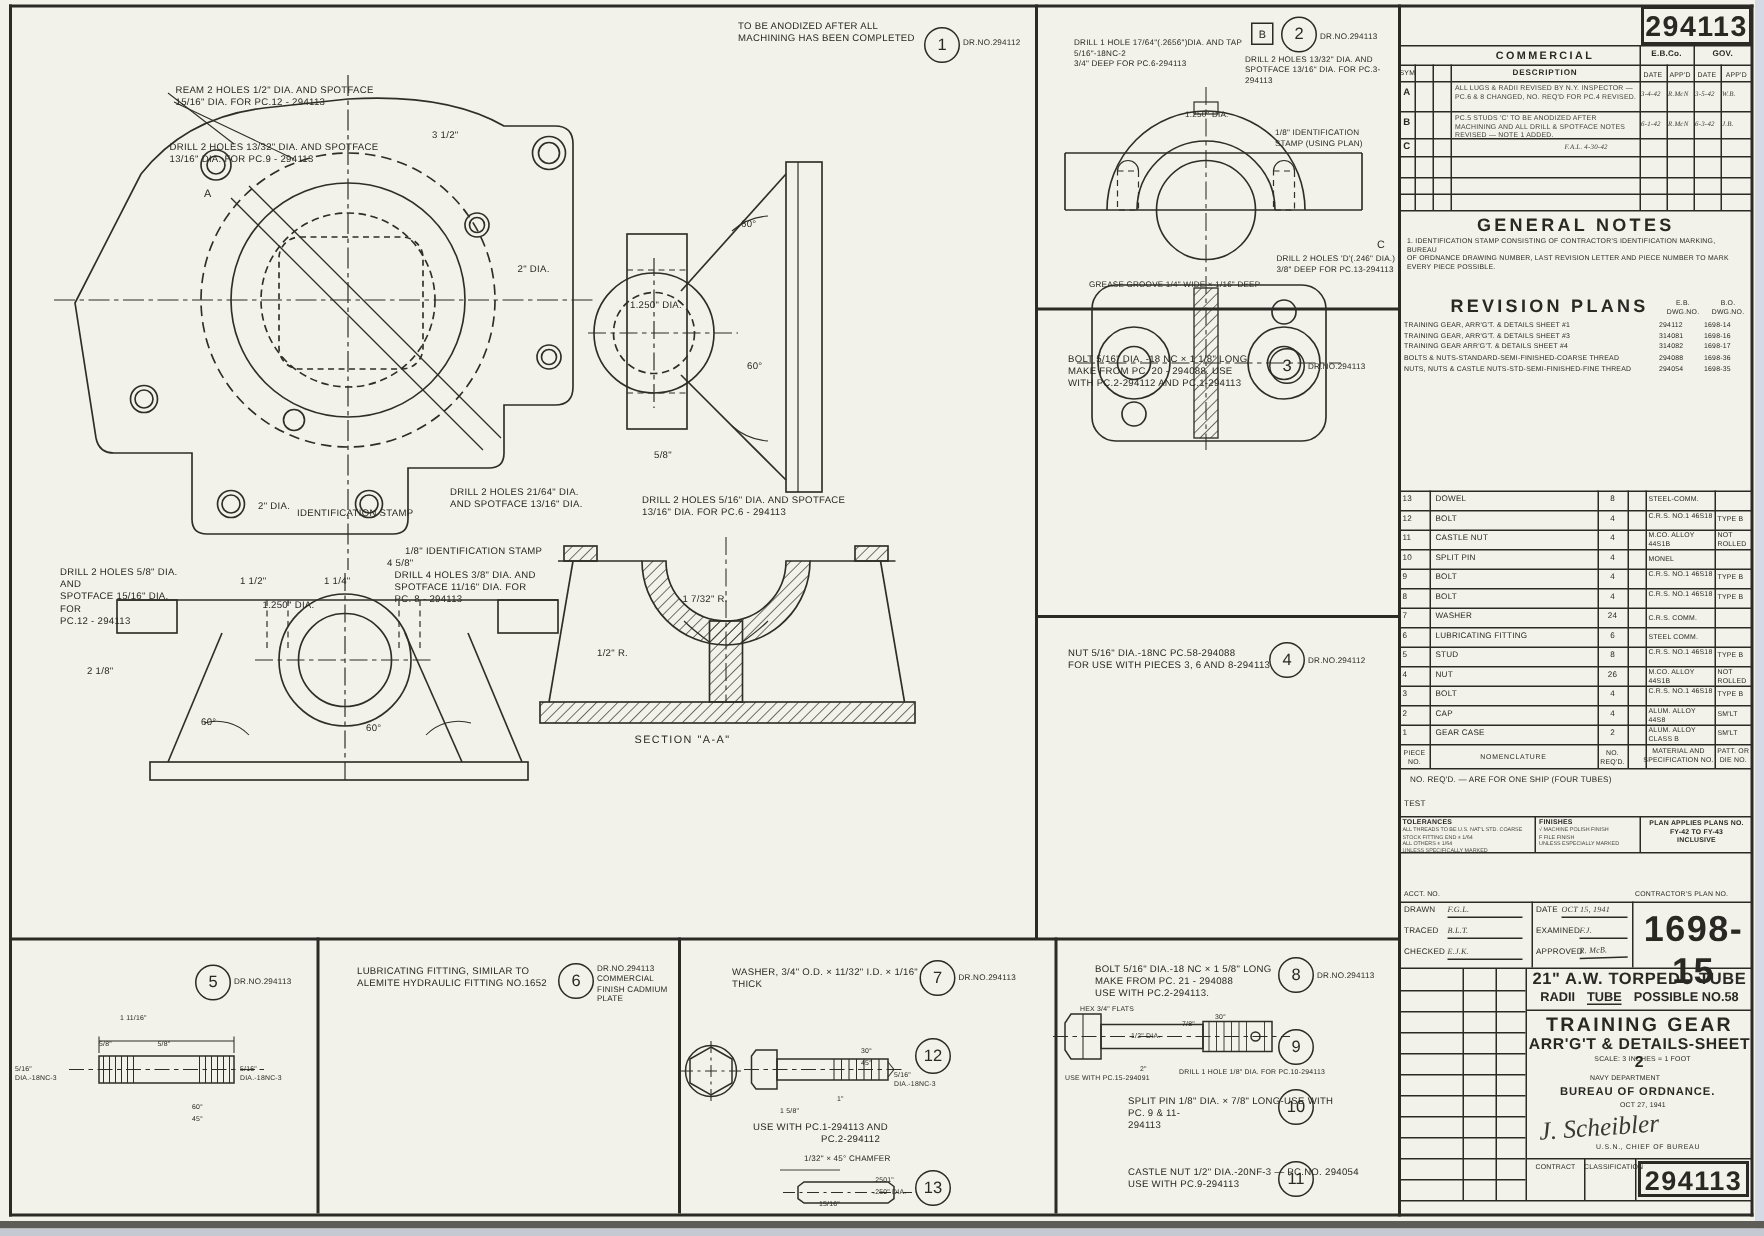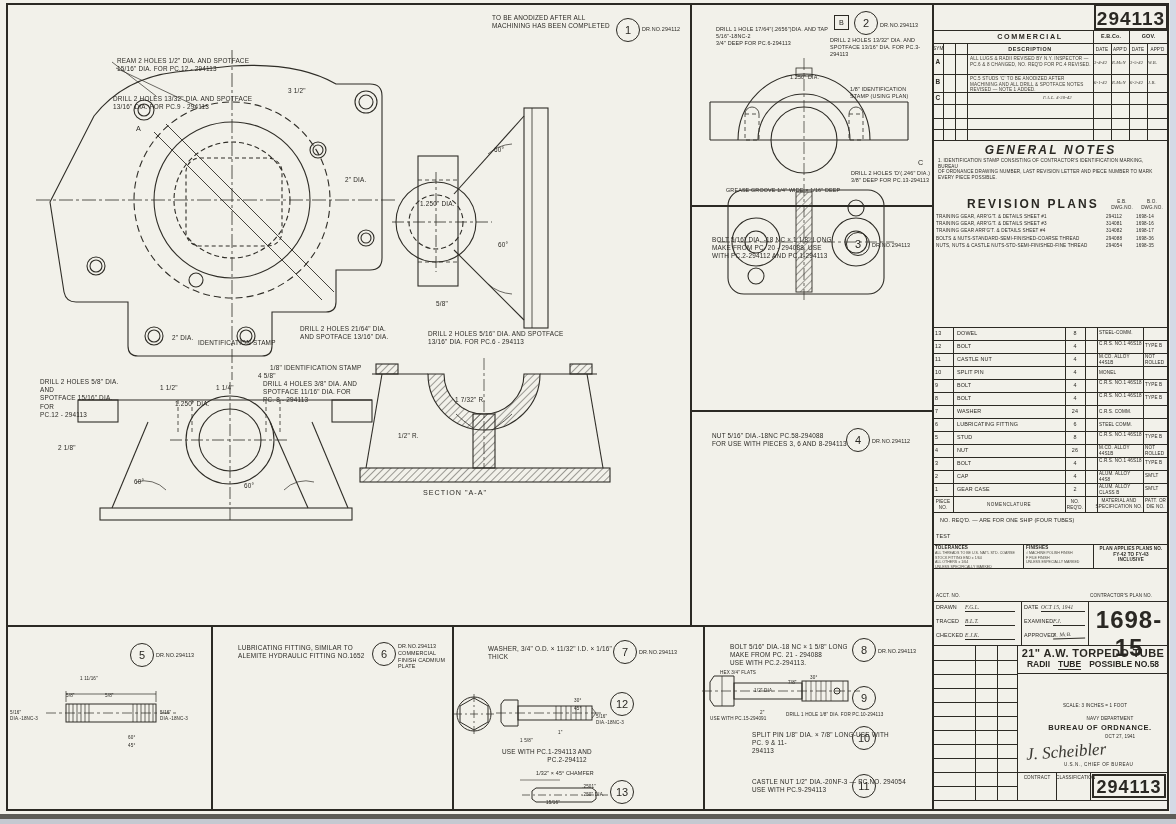--- a/index.html
+++ b/index.html
@@ -6,21 +6,21 @@
   .sheet{position:relative;width:1176px;height:824px;background:#f2f1ea;overflow:hidden;color:#2a2823;}
   .abs{position:absolute;}
   .line{position:absolute;background:#2c2a24;}
   .t4{font-size:4.6px;line-height:1.25;letter-spacing:.15px;}
   .t5{font-size:5.4px;line-height:1.25;letter-spacing:.15px;}
   .t6{font-size:6.4px;line-height:1.28;letter-spacing:.2px;}
   .t7{font-size:7.2px;line-height:1.3;}
   .t8{font-size:8.5px;line-height:1.3;}
   .b{font-weight:bold;}
   .c{text-align:center;}
-  .r{text-align:center;}
+  .r{text-align:left;}
   .sp{letter-spacing:2.2px;}
   .hand{font-family:"Liberation Serif",serif;font-style:italic;color:#3a3832;}
   .balloon{position:absolute;border:1.4px solid #2c2a24;border-radius:50%;display:flex;align-items:center;justify-content:center;background:transparent;}
   .bl22{width:22px;height:22px;font-size:11px;}
   .cell{position:absolute;border:1px solid #2c2a24;box-sizing:border-box;}
   svg{position:absolute;overflow:visible;}
   .uline{border-bottom:.8px solid #2c2a24;}
 </style>
 </head>
 <body>
@@ -462,21 +462,21 @@
     <div class="abs t4" style="left:37px;top:46px;width:121px;color:#45423a;">PC.5 STUDS 'C' TO BE ANODIZED AFTER MACHINING AND ALL DRILL &amp; SPOTFACE NOTES REVISED — NOTE 1 ADDED.</div>
     <div class="abs t4 hand" style="left:161px;top:50px;width:17px;">6-1-42</div>
     <div class="abs t4 hand" style="left:179px;top:50px;width:17px;">R.McN</div>
     <div class="abs t4 hand" style="left:197px;top:50px;width:17px;">6-3-42</div>
     <div class="abs t4 hand" style="left:215px;top:50px;width:20px;">J.B.</div>
 
     <div class="abs t6 b c" style="left:0;top:64px;width:10px;">C</div>
     <div class="abs t4 hand" style="left:110px;top:65px;">F.A.L. 4-30-42</div>
   </div>
 
-  <div class="abs t8 b c sp" style="left:933px;top:143px;width:235px;font-size:12px;font-style:italic;">GENERAL NOTES</div>
+  <div class="abs t8 b c sp" style="left:933px;top:143px;width:235px;font-size:12px;">GENERAL NOTES</div>
   <div class="abs t4" style="left:938px;top:158px;width:226px;">
     <div>1. IDENTIFICATION STAMP CONSISTING OF CONTRACTOR'S IDENTIFICATION MARKING, BUREAU</div>
     <div>OF ORDNANCE DRAWING NUMBER, LAST REVISION LETTER AND PIECE NUMBER TO MARK</div>
     <div>EVERY PIECE POSSIBLE.</div>
   </div>
 
   <div class="abs t8 b c sp" style="left:933px;top:197px;width:200px;font-size:12px;">REVISION PLANS</div>
   <div class="abs t4 c" style="left:1108px;top:199px;width:28px;">
     <div>E.B.</div>
     <div>DWG.NO.</div>
@@ -675,20 +675,24 @@
   <div class="abs" style="left:1018px;top:646px;width:150px;height:27px;">
     <div class="line" style="left:0;top:27px;width:150px;height:1.4px;"></div>
     <div class="b c" style="font-size:11px;margin-top:1px;letter-spacing:.4px;">21" A.W. TORPEDO TUBE</div>
     <div style="display:flex;justify-content:center;gap:8px;font-size:8.5px;font-weight:bold;">
       <span>RADII</span>
       <span class="uline">TUBE</span>
       <span>POSSIBLE NO.58</span>
     </div>
   </div>
 
+  <div class="abs" style="left:1018px;top:675px;width:150px;">
+    <div class="b c" style="font-size:13px;letter-spacing:1.6px;">TRAINING GEAR</div>
+    <div class="b c" style="font-size:10.5px;letter-spacing:.4px;">ARR'G'T &amp; DETAILS-SHEET 2</div>
+  </div>
   <div class="abs t4 c" style="left:1040px;top:703px;width:110px;">SCALE: 3 INCHES = 1 FOOT</div>
   <div class="abs t4 r" style="left:1060px;top:716px;width:100px;">NAVY DEPARTMENT</div>
   <div class="abs b r" style="left:1040px;top:723px;width:120px;font-size:7.5px;letter-spacing:.6px;">BUREAU OF ORDNANCE.</div>
   <div class="abs t4 r" style="left:1080px;top:734px;width:80px;">OCT 27, 1941</div>
   <div class="abs hand" style="left:1026px;top:742px;font-size:17px;transform:rotate(-4deg);">J. Scheibler</div>
   <div class="abs t4" style="left:1064px;top:762px;letter-spacing:.5px;">U.S.N., CHIEF OF BUREAU</div>
 
   <div class="abs" style="left:1018px;top:772px;width:150px;height:28px;">
     <div class="line" style="left:0;top:0;width:150px;height:1.4px;"></div>
     <div class="line" style="left:38px;top:0;width:1px;height:28px;"></div>

